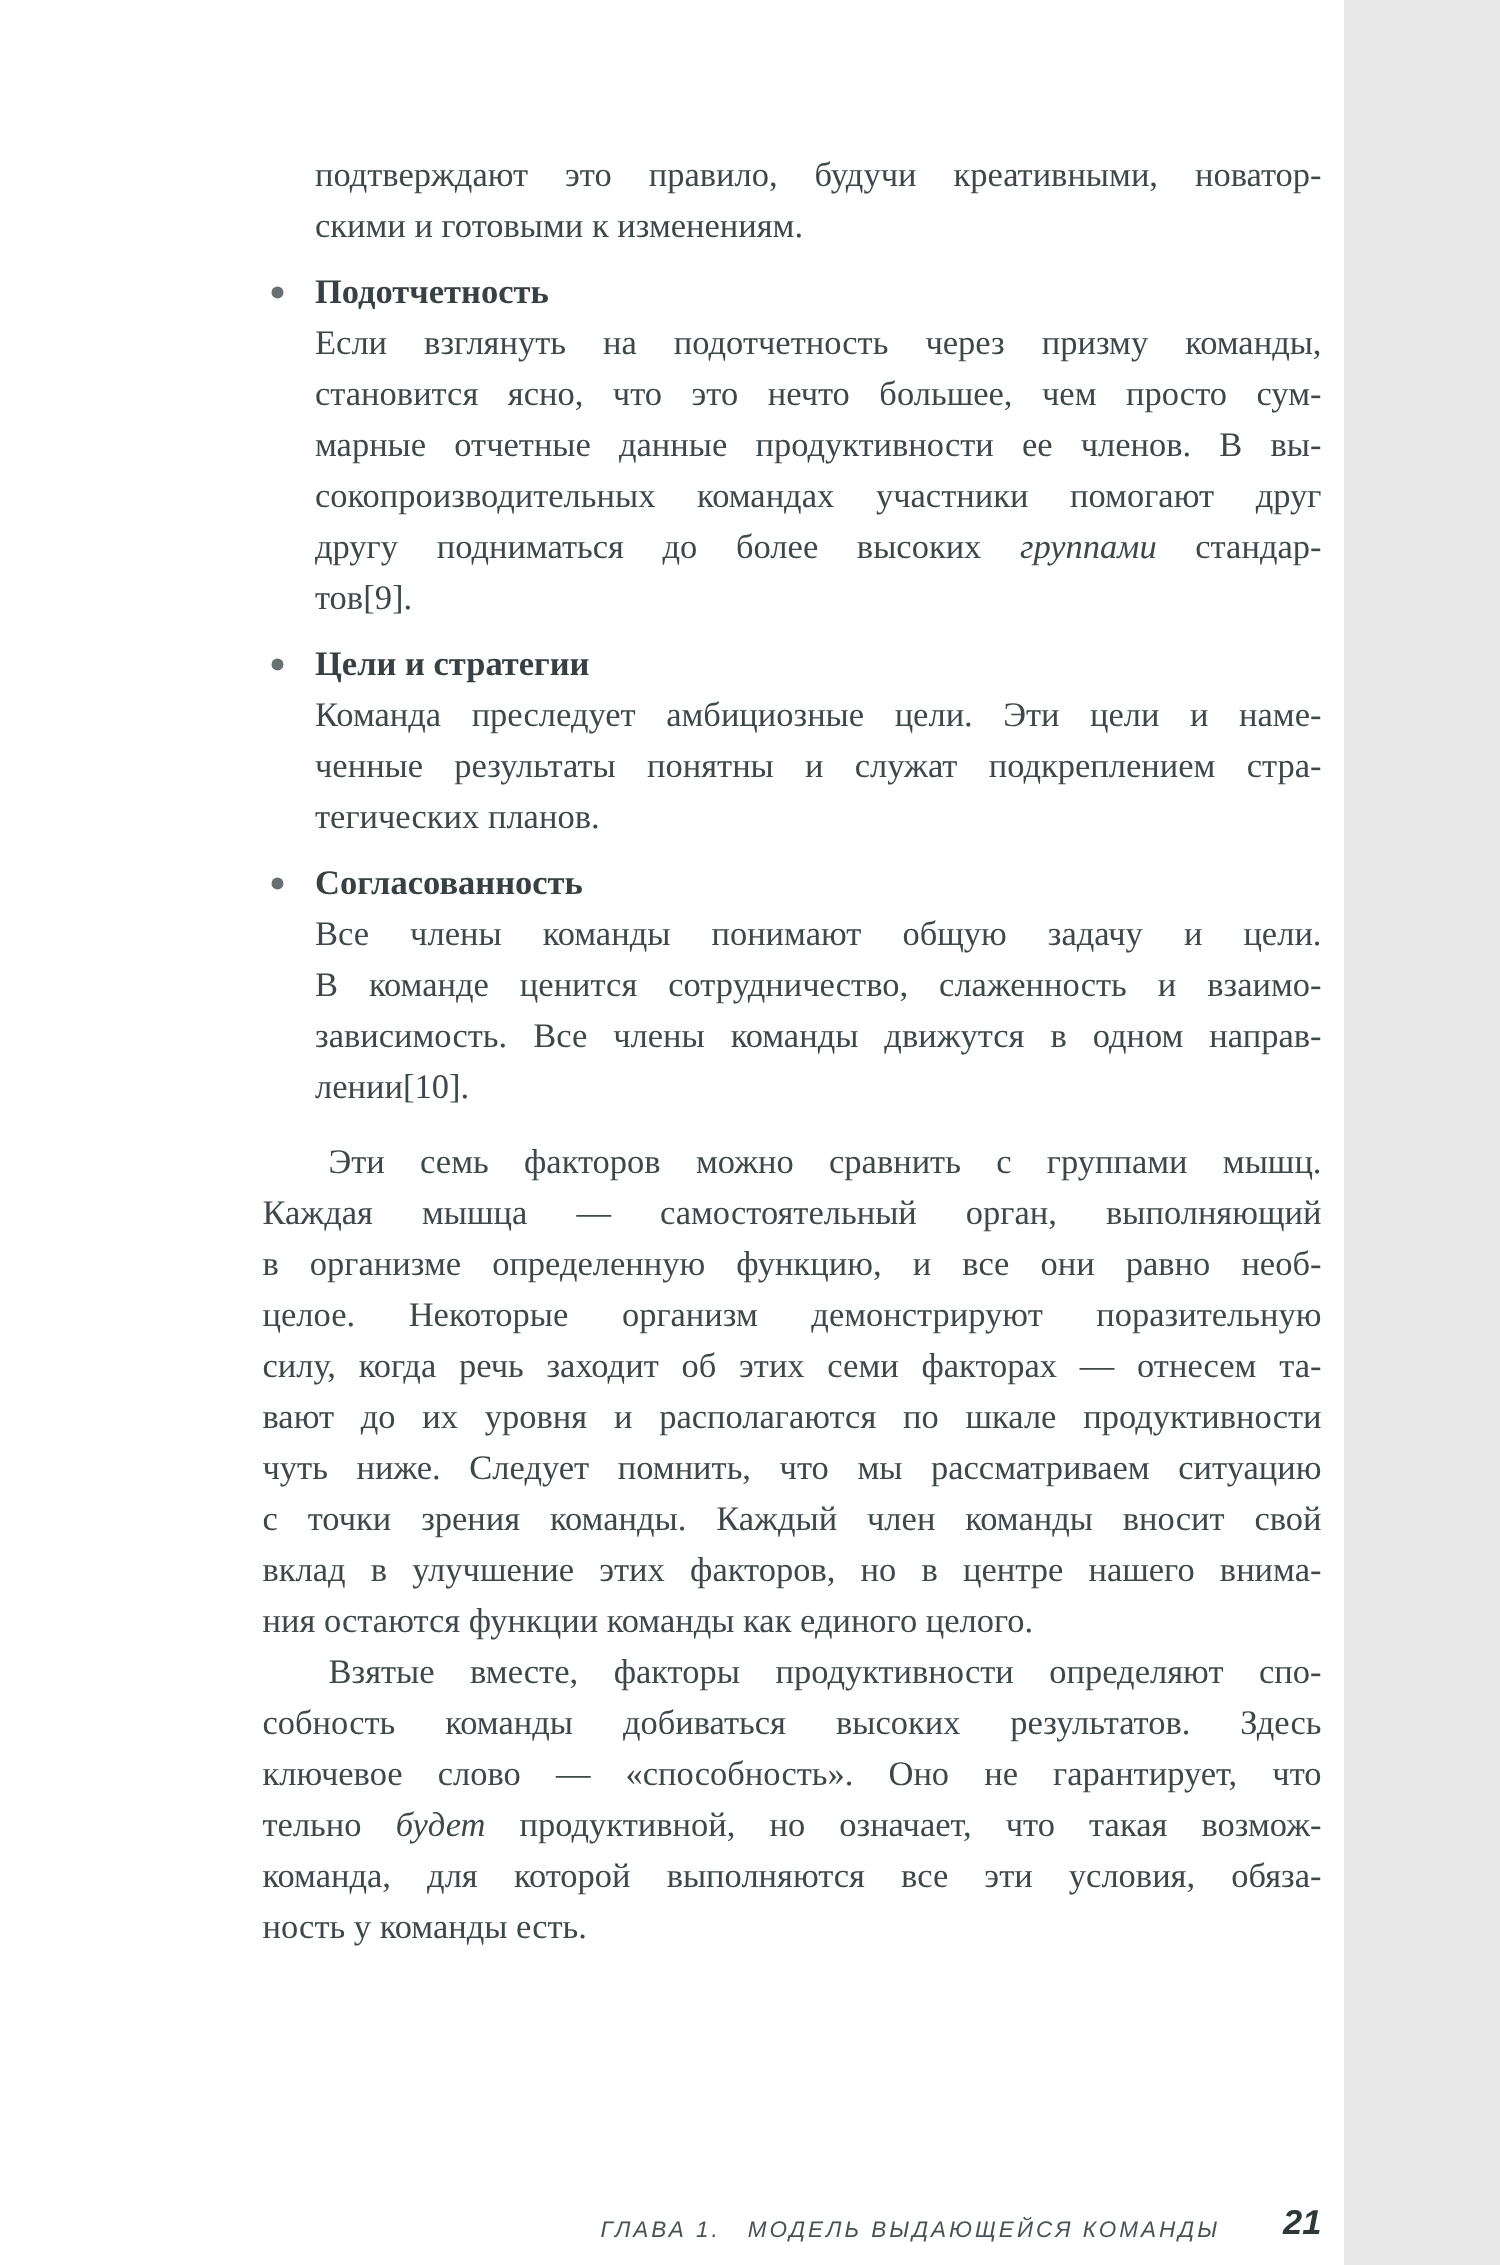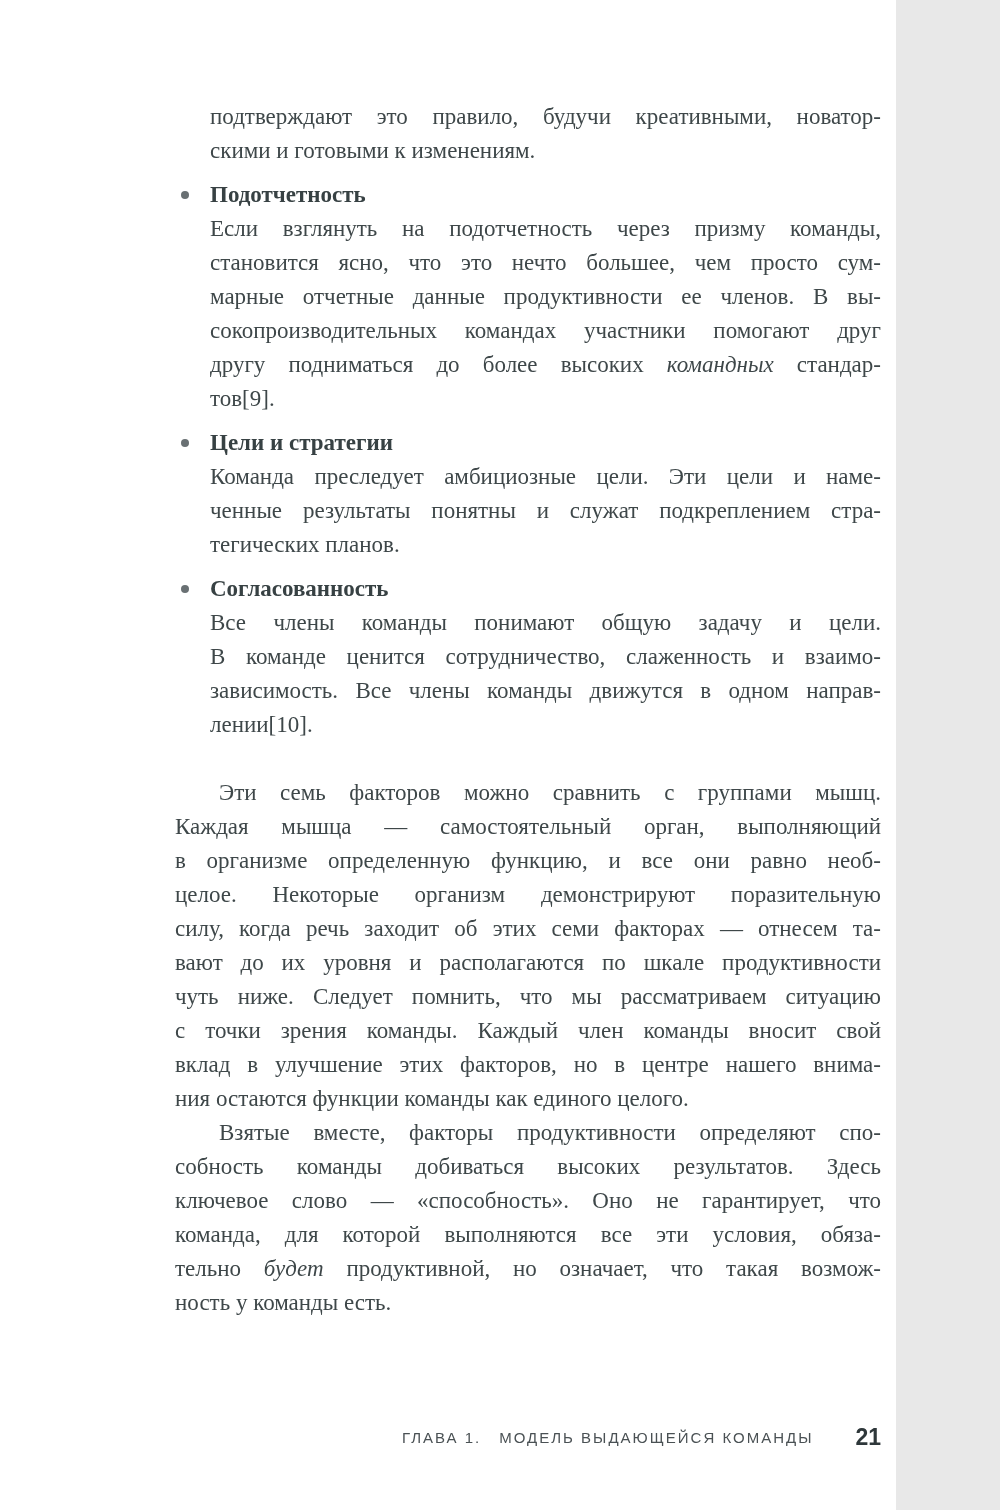--- a/index.html
+++ b/index.html
@@ -15,21 +15,21 @@
   .text-column {
     position: absolute;
     left: 175px;
     top: 100px;
     width: 706px;
   }
   .block { position: relative; }
   .block.paragraph-continuation { padding-left: 35px; }
   .block.bullet { padding-left: 35px; margin-top: 10px; }
   .block.paragraph { margin-top: 0; }
-  .block.paragraph.section-gap { margin-top: 34px; }
+  .block.paragraph.section-gap { margin-top: 16px; }
   .line {
     font-size: 23px;
     line-height: 34px;
     text-align: justify;
     text-align-last: justify;
     min-height: 34px;
   }
   .line.last { text-align: left; text-align-last: left; }
   .line.heading {
     font-weight: bold;
@@ -44,26 +44,27 @@
     left: 6px;
     top: 13px;
     width: 8px;
     height: 8px;
     border-radius: 50%;
     background: #697073;
   }
   .footer {
     position: absolute;
     left: 175px;
-    top: 1424px;
+    top: 1468px;
     width: 706px;
     display: flex;
     justify-content: flex-end;
-    align-items: center;
+    align-items: flex-end;
     font-family: "Liberation Sans", sans-serif;
+    font-style: italic;
   }
   .footer .running-head {
     font-size: 15px;
     letter-spacing: 2px;
     color: #4a5154;
   }
   .footer .chapter-label { margin-right: 18px; }
   .footer .page-number {
     margin-left: 42px;
     font-size: 23px;
@@ -82,21 +83,21 @@
         <div class="line"><span>подтверждают это правило, будучи креативными, новатор-</span></div>
         <div class="line last"><span>скими и готовыми к изменениям.</span></div>
       </div>
       <div class="block bullet">
         <span class="dot"></span>
         <div class="line heading">Подотчетность</div>
         <div class="line"><span>Если взглянуть на подотчетность через призму команды,</span></div>
         <div class="line"><span>становится ясно, что это нечто большее, чем просто сум-</span></div>
         <div class="line"><span>марные отчетные данные продуктивности ее членов. В вы-</span></div>
         <div class="line"><span>сокопроизводительных командах участники помогают друг</span></div>
-        <div class="line"><span>другу подниматься до более высоких </span><em>командных</em><span> стандар-</span></div>
+        <div class="line"><span>другу подниматься до более высоких </span><em>группами</em><span> стандар-</span></div>
         <div class="line last"><span>тов[9].</span></div>
       </div>
       <div class="block bullet">
         <span class="dot"></span>
         <div class="line heading">Цели и стратегии</div>
         <div class="line"><span>Команда преследует амбициозные цели. Эти цели и наме-</span></div>
         <div class="line"><span>ченные результаты понятны и служат подкреплением стра-</span></div>
         <div class="line last"><span>тегических планов.</span></div>
       </div>
       <div class="block bullet">
@@ -116,22 +117,22 @@
         <div class="line"><span>вают до их уровня и располагаются по шкале продуктивности</span></div>
         <div class="line"><span>чуть ниже. Следует помнить, что мы рассматриваем ситуацию</span></div>
         <div class="line"><span>с точки зрения команды. Каждый член команды вносит свой</span></div>
         <div class="line"><span>вклад в улучшение этих факторов, но в центре нашего внима-</span></div>
         <div class="line last"><span>ния остаются функции команды как единого целого.</span></div>
       </div>
       <div class="block paragraph">
         <div class="line first-indent"><span>Взятые вместе, факторы продуктивности определяют спо-</span></div>
         <div class="line"><span>собность команды добиваться высоких результатов. Здесь</span></div>
         <div class="line"><span>ключевое слово — «способность». Оно не гарантирует, что</span></div>
+        <div class="line"><span>тельно </span><em>будет</em><span> продуктивной, но означает, что такая возмож-</span></div>
         <div class="line"><span>команда, для которой выполняются все эти условия, обяза-</span></div>
-        <div class="line"><span>тельно </span><em>будет</em><span> продуктивной, но означает, что такая возмож-</span></div>
         <div class="line last"><span>ность у команды есть.</span></div>
       </div>
     </div>
 
   <div class="footer">
     <span class="running-head chapter-label">ГЛАВА 1.</span>
     <span class="running-head chapter-title">МОДЕЛЬ ВЫДАЮЩЕЙСЯ КОМАНДЫ</span>
     <span class="page-number">21</span>
   </div>
 

